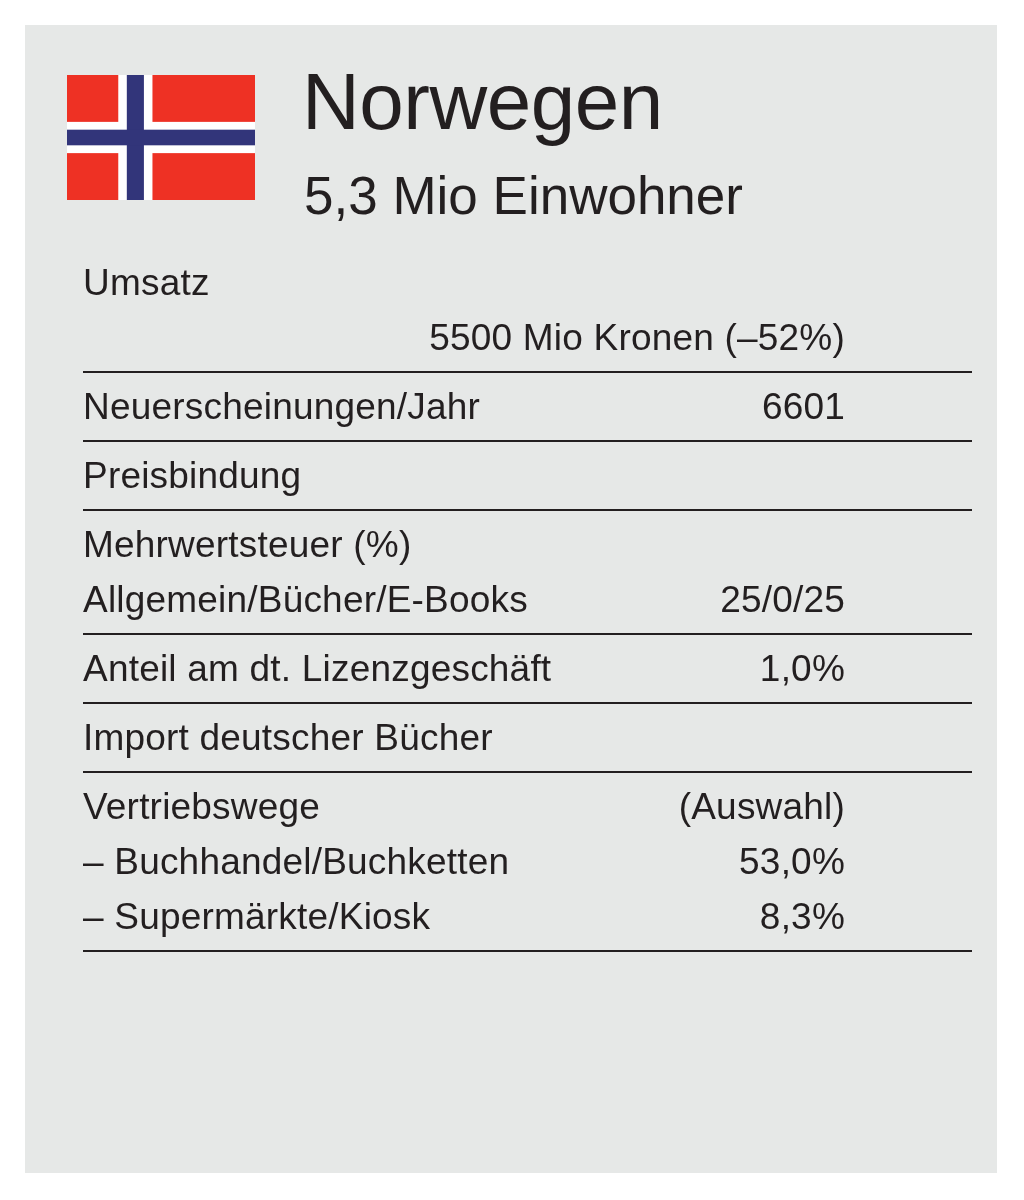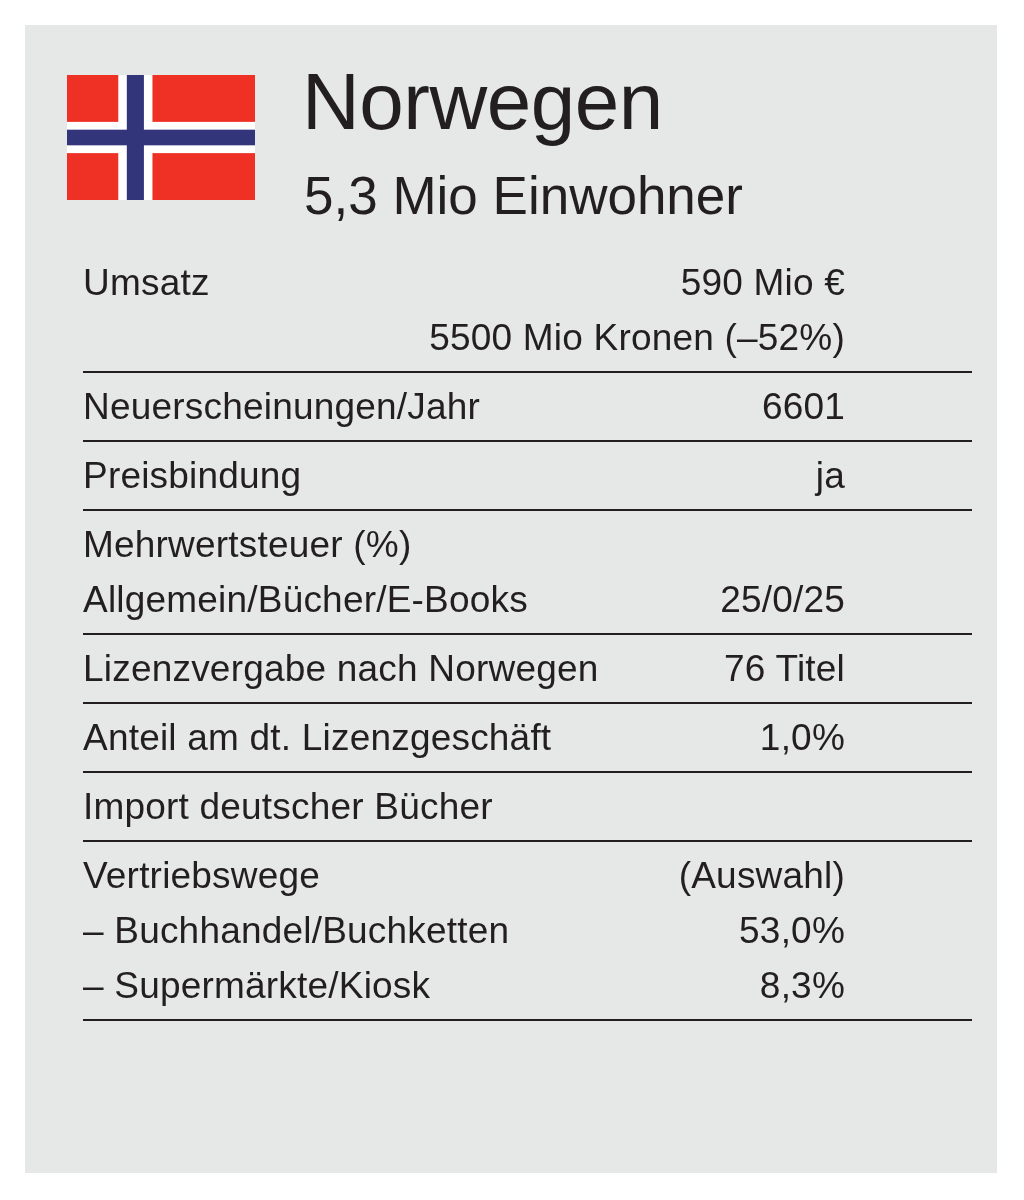--- a/index.html
+++ b/index.html
@@ -70,59 +70,51 @@
     </svg>
 
     <div class="title">Norwegen</div>
     <div class="subtitle">5,3 Mio Einwohner</div>
 
     <div class="stat-table">
 
       <div class="row">
         <div class="line">
           <span class="label">Umsatz</span>
-          <span class="value">590 Mio €</span>
         </div>
         <div class="line">
           <span class="label"></span>
           <span class="value">5500 Mio Kronen (–52%)</span>
         </div>
       </div>
 
       <div class="row">
         <div class="line">
           <span class="label">Neuerscheinungen/Jahr</span>
           <span class="value">6601</span>
         </div>
       </div>
 
       <div class="row">
         <div class="line">
           <span class="label">Preisbindung</span>
-          <span class="value">ja</span>
         </div>
       </div>
 
       <div class="row">
         <div class="line">
           <span class="label">Mehrwertsteuer (%)</span>
           <span class="value"></span>
         </div>
         <div class="line">
           <span class="label">Allgemein/Bücher/E-Books</span>
           <span class="value">25/0/25</span>
         </div>
       </div>
 
-      <div class="row">
-        <div class="line">
-          <span class="label">Lizenzvergabe nach Norwegen</span>
-          <span class="value">76 Titel</span>
-        </div>
-      </div>
 
       <div class="row">
         <div class="line">
           <span class="label">Anteil am dt. Lizenzgeschäft</span>
           <span class="value">1,0%</span>
         </div>
       </div>
 
       <div class="row">
         <div class="line">

